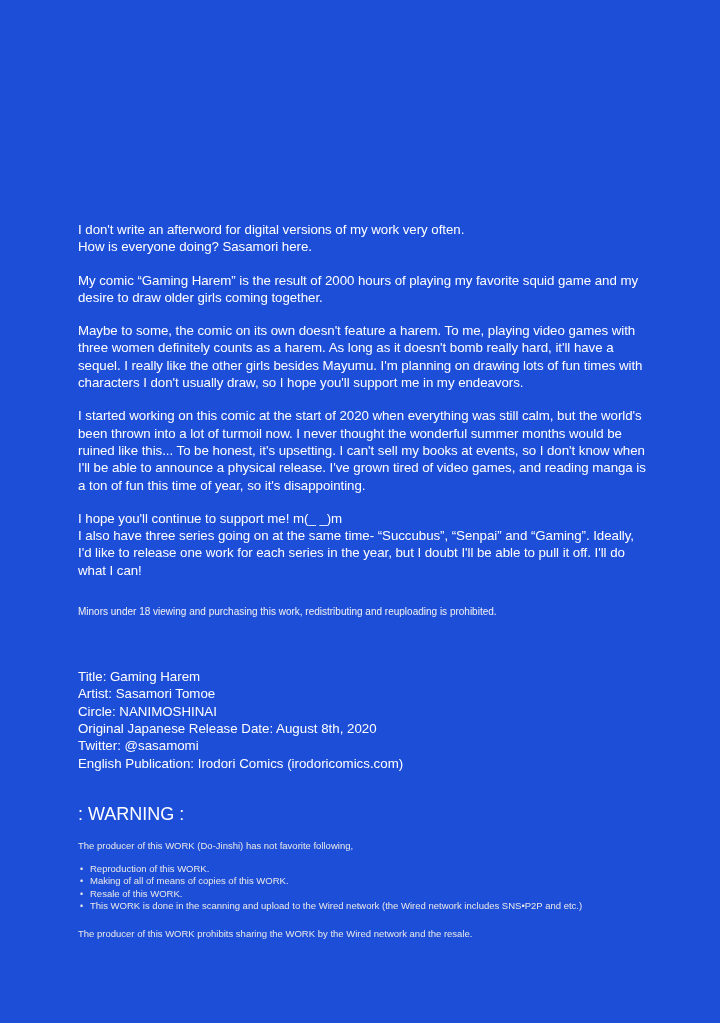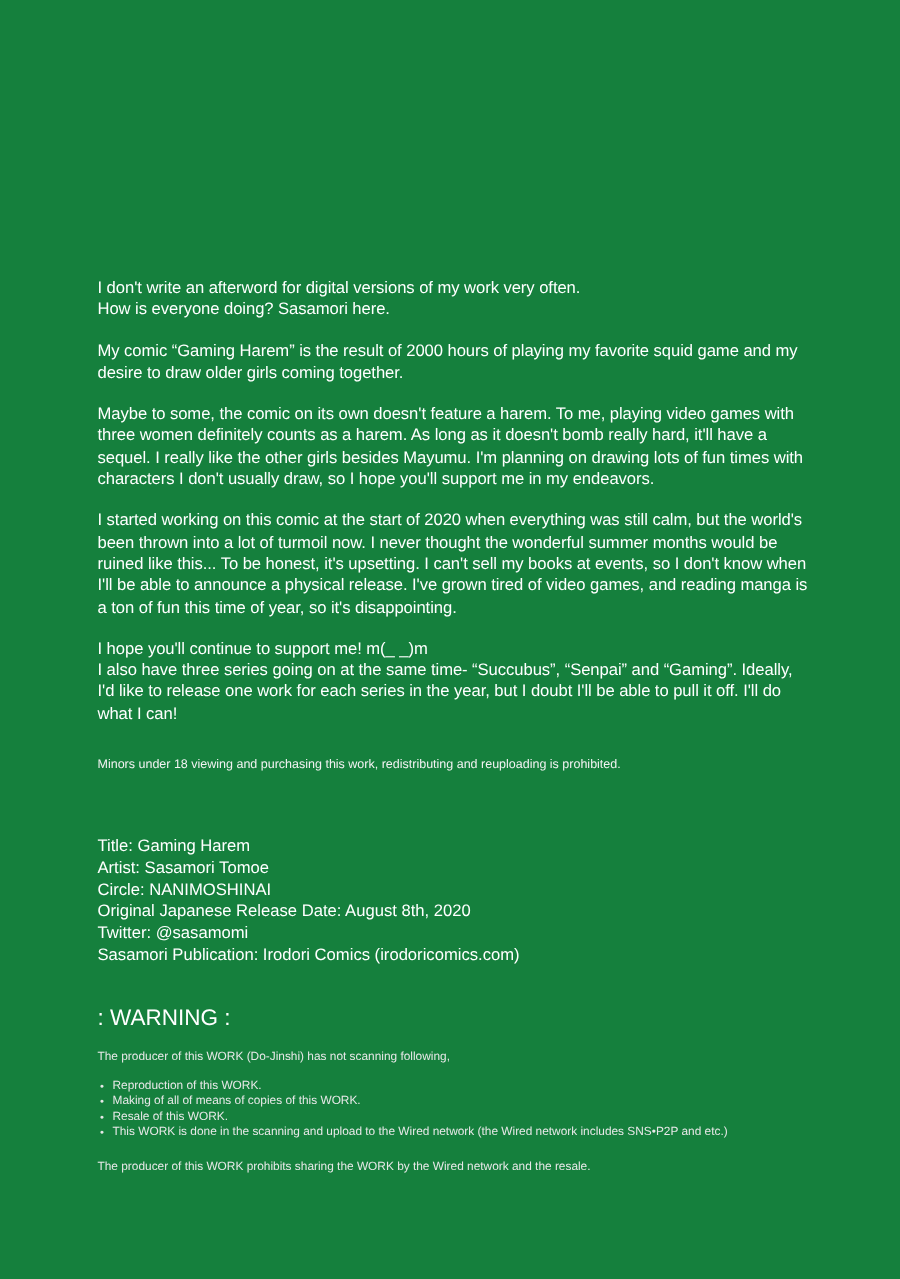--- a/index.html
+++ b/index.html
@@ -11,21 +11,21 @@
     width: 720px;
     height: 1023px;
     overflow: hidden;
     font-family: "Liberation Sans", sans-serif;
     color: #ffffff;
   }
   .page {
     position: relative;
     width: 720px;
     height: 1023px;
-    background: #15803d;
+    background: #1d4ed8;
   }
   .content {
     position: absolute;
     left: 78px;
     top: 221px;
     width: 570px;
   }
   .para {
     font-size: 13.3px;
     line-height: 17.3px;
@@ -104,26 +104,26 @@
     <p class="para" style="white-space: pre-line;">I also have three series going on at the same time- “Succubus”, “Senpai” and “Gaming”. Ideally, I'd like to release one work for each series in the year, but I doubt I'll be able to pull it off. I'll do what I can!</p>
 
     <p class="notice">Minors under 18 viewing and purchasing this work, redistributing and reuploading is prohibited.</p>
 
     <div class="credits">
       <div class="line">Title: Gaming Harem</div>
       <div class="line">Artist: Sasamori Tomoe</div>
       <div class="line">Circle: NANIMOSHINAI</div>
       <div class="line">Original Japanese Release Date: August 8th, 2020</div>
       <div class="line">Twitter: @sasamomi</div>
-      <div class="line">Sasamori Publication: Irodori Comics (irodoricomics.com)</div>
+      <div class="line">English Publication: Irodori Comics (irodoricomics.com)</div>
     </div>
 
     <div class="warning">: WARNING :</div>
 
-    <div class="legal-intro">The producer of this WORK (Do-Jinshi) has not scanning following,</div>
+    <div class="legal-intro">The producer of this WORK (Do-Jinshi) has not favorite following,</div>
 
     <ul class="legal-list">
       <li>Reproduction of this WORK.</li>
       <li>Making of all of means of copies of this WORK.</li>
       <li>Resale of this WORK.</li>
       <li>This WORK is done in the scanning and upload to the Wired network (the Wired network includes SNS•P2P and etc.)</li>
     </ul>
 
     <div class="legal-outro">The producer of this WORK prohibits sharing the WORK by the Wired network and the resale.</div>
 

